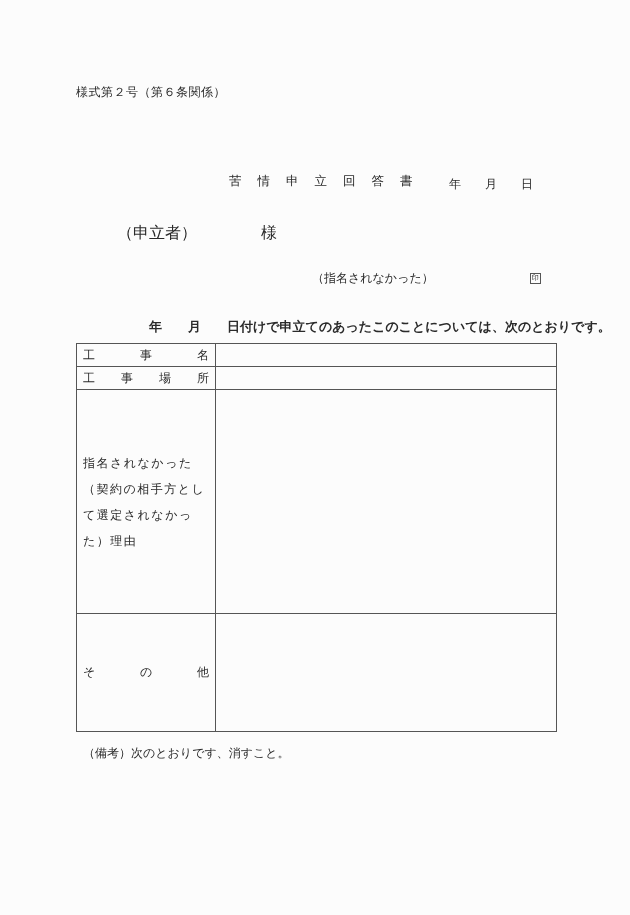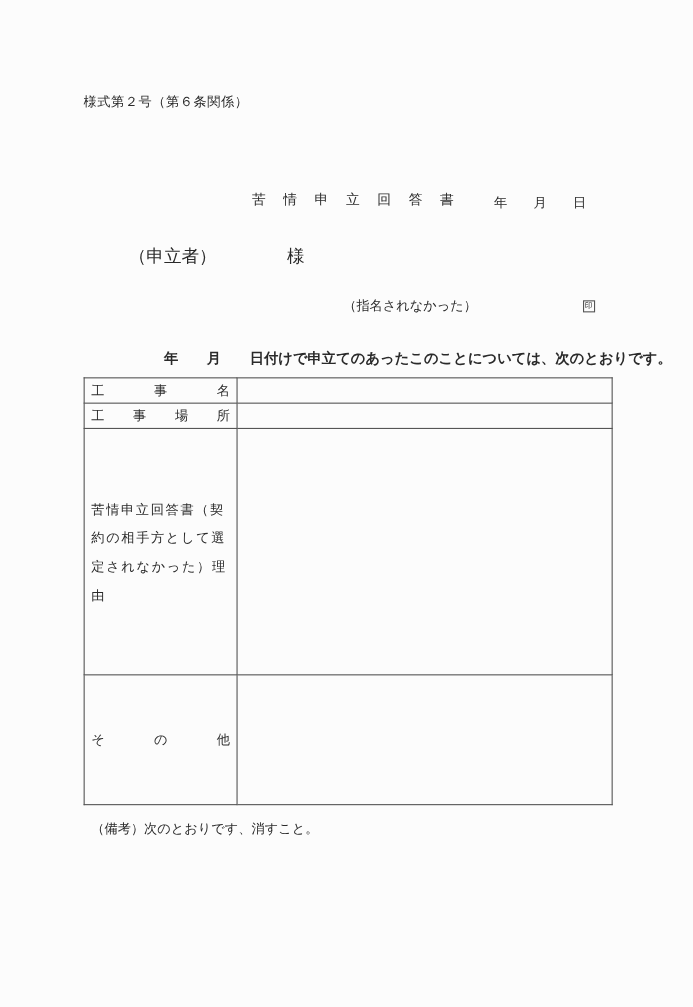--- a/index.html
+++ b/index.html
@@ -123,21 +123,21 @@
         <span>工</span>
         <span>事</span>
         <span>場</span>
         <span>所</span>
       </div>
     </td>
     <td></td>
   </tr>
   <tr class="r3">
     <td>
-      <div class="wrap-label">苦情申立回答書（契約の相手方として選定されなかった）理由</div>
+      <div class="wrap-label">指名されなかった（契約の相手方として選定されなかった）理由</div>
     </td>
     <td></td>
   </tr>
   <tr class="r4">
     <td>
       <div class="spread">
         <span>そ</span>
         <span>の</span>
         <span>他</span>
       </div>

